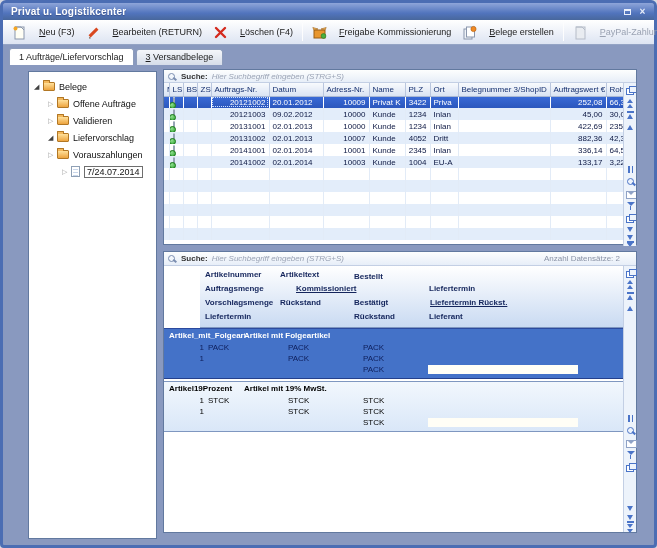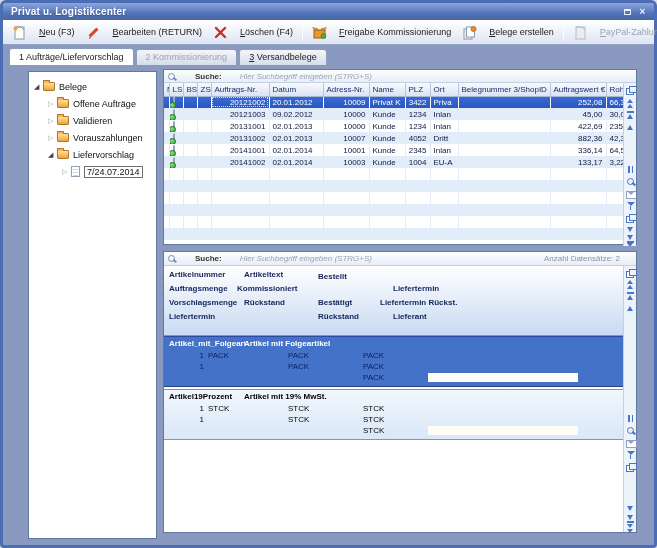--- a/index.html
+++ b/index.html
@@ -60,21 +60,21 @@
     background-size:5px 9px;background-position:1px 2px;background-repeat:no-repeat;}
   .sel-node{border:1px solid #6e6e6e;background:#fff;padding:0 2px;}
 
   
   .panel{position:absolute;background:#fff;border:1px solid #62799f;}
   .panel.upper{left:160px;top:4px;right:17px;height:176px;}
   .panel.lower{left:160px;top:186px;right:17px;bottom:12px;}
 
   .searchrow{height:13px;background:linear-gradient(#fdfefe,#e7eef8);
     border-bottom:1px solid #c3cfe4;display:flex;align-items:center;
-    font-size:8px;padding:0 4px;gap:18px;}
+    font-size:8px;padding:0 4px;gap:4px;}
   .searchlabel{font-weight:bold;color:#333;}
   .searchhint{font-style:italic;color:#9aa3b5;white-space:nowrap;}
   .countlabel{margin-left:auto;color:#8a93a6;padding-right:12px;white-space:nowrap;}
 
   
   .sic{width:9px;height:9px;position:relative;flex:none;}
   .sic::before{content:"";position:absolute;left:0;top:1px;width:5px;height:5px;
     border:1px solid #7a8db0;border-radius:50%;}
   .sic::after{content:"";position:absolute;left:5px;top:6px;width:4px;height:1.5px;
     background:#7a8db0;transform:rotate(40deg);}
@@ -131,22 +131,22 @@
   .i-funnel::before{left:0.5px;top:1px;border-left:4px solid transparent;
     border-right:4px solid transparent;border-top:4px solid #4a74c8;}
   .i-funnel::after{left:3.8px;top:4.5px;width:1.5px;height:4px;background:#4a74c8;}
   .i-win::before{left:0;top:2.5px;width:6px;height:5px;border:1px solid #4a74c8;background:#fff;}
   .i-win::after{left:3px;top:0.5px;width:6px;height:5px;border:1px solid #4a74c8;background:#eef4fc;}
 
   
   .detailwrap{position:absolute;left:0;top:14px;right:13px;bottom:0;overflow:hidden;font-size:8px;}
   .lower .searchrow{height:14px;}
   .lower .navstrip{top:14px;}
-  .fieldhead{position:relative;height:70px;background:linear-gradient(#ffffff,#c9daf2);
-    border-bottom:1px solid #7f97c0;}
+  .fieldhead{position:relative;height:62px;background:linear-gradient(#ffffff,#c9daf2);
+    border-bottom:1px solid #7f97c0;margin-left:36px;}
   .fl{position:absolute;font-weight:bold;color:#14255c;white-space:nowrap;}
   .article{position:relative;}
   .ghead{height:13px;position:relative;font-weight:bold;}
   .gnum{position:absolute;left:5px;top:2px;width:76px;overflow:hidden;white-space:nowrap;}
   .gtxt{position:absolute;left:80px;top:2px;white-space:nowrap;}
   .art-row{height:11px;position:relative;}
   .q{position:absolute;left:0;top:1px;width:40px;text-align:right;}
   .u1{position:absolute;left:44px;top:1px;}
   .u2{position:absolute;left:124px;top:1px;}
   .u3{position:absolute;left:199px;top:1px;}
@@ -229,21 +229,20 @@
             <path d="M3 2 h6 l3 3" fill="none" stroke="#b5bcc8"></path>
           </svg>
         </span>
       <span class="lbl">PayPal-Zahlung anfordern</span>
     </div>
 
   </div>
 
   <div class="tabstrip">
     <span class="tab active"><span>1 Aufträge/Liefervorschlag</span></span>
-    <span class="tab disabled"><span>2 Kommissionierung</span></span>
     <span class="tab"><span class="ul">3 Versandbelege</span></span>
   </div>
 
   <div class="content">
 
     <div class="tree">
       <div class="titem lv0">
         <span class="exp">◢</span>
         <span class="folder"></span>
         <span>Belege</span>
@@ -252,28 +251,28 @@
         <span class="exp closed">▷</span>
         <span class="folder"></span>
         <span>Offene Aufträge</span>
       </div>
       <div class="titem lv1">
         <span class="exp closed">▷</span>
         <span class="folder"></span>
         <span>Validieren</span>
       </div>
       <div class="titem lv1">
+        <span class="exp">◢</span>
+        <span class="folder"></span>
+        <span>Liefervorschlag</span>
+      </div>
+      <div class="titem lv1">
         <span class="exp closed">▷</span>
         <span class="folder"></span>
         <span>Vorauszahlungen</span>
-      </div>
-      <div class="titem lv1">
-        <span class="exp">◢</span>
-        <span class="folder"></span>
-        <span>Liefervorschlag</span>
       </div>
       <div class="titem lv2">
         <span class="exp closed">▷</span>
         <span class="docic"></span>
         <span class="sel-node">7/24.07.2014</span>
       </div>
     </div>
 
     <div class="panel upper">
       <div class="searchrow">
@@ -521,27 +520,27 @@
         <span class="searchlabel">Suche:</span>
         <span class="searchhint">Hier Suchbegriff eingeben (STRG+S)</span>
         <span class="countlabel">Anzahl Datensätze: 2</span>
       </div>
 
       <div class="detailwrap">
         <div class="fieldhead">
           <span class="fl" style="left:5px;top:4px;">Artikelnummer</span>
           <span class="fl" style="left:80px;top:4px;">Artikeltext</span>
           <span class="fl" style="left:5px;top:18px;">Auftragsmenge</span>
-          <span class="fl" style="left:73px;top:18px;">Kommissioniert</span>
+          <span class="fl" style="left:96px;top:18px;text-decoration:underline;">Kommissioniert</span>
           <span class="fl" style="left:154px;top:6px;">Bestellt</span>
           <span class="fl" style="left:229px;top:18px;">Liefertermin</span>
           <span class="fl" style="left:5px;top:32px;">Vorschlagsmenge</span>
           <span class="fl" style="left:80px;top:32px;">Rückstand</span>
           <span class="fl" style="left:154px;top:32px;">Bestätigt</span>
-          <span class="fl" style="left:216px;top:32px;">Liefertermin Rückst.</span>
+          <span class="fl" style="left:230px;top:32px;text-decoration:underline;">Liefertermin Rückst.</span>
           <span class="fl" style="left:5px;top:46px;">Liefertermin</span>
           <span class="fl" style="left:154px;top:46px;">Rückstand</span>
           <span class="fl" style="left:229px;top:46px;">Lieferant</span>
         </div>
 
         <div class="article selg">
           <div class="ghead">
             <span class="gnum">Artikel_mit_Folgeartike</span>
             <span class="gtxt">Artikel mit Folgeartikel</span>
           </div>

